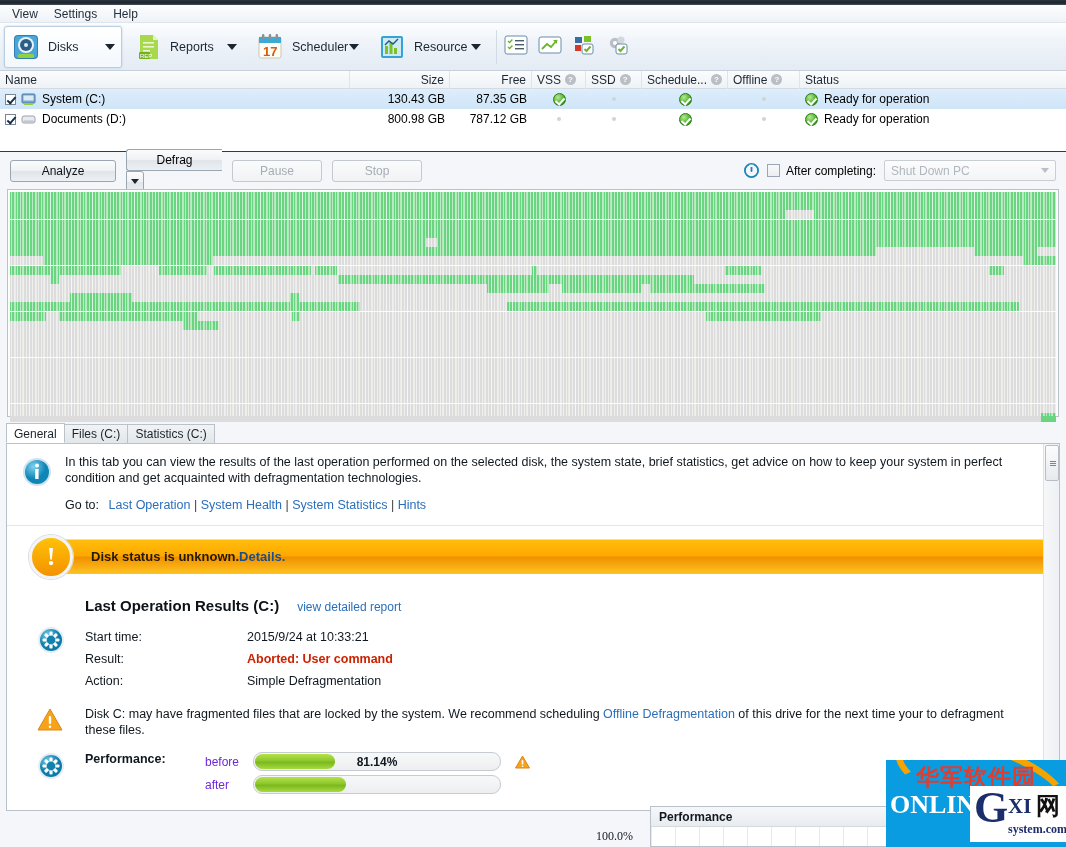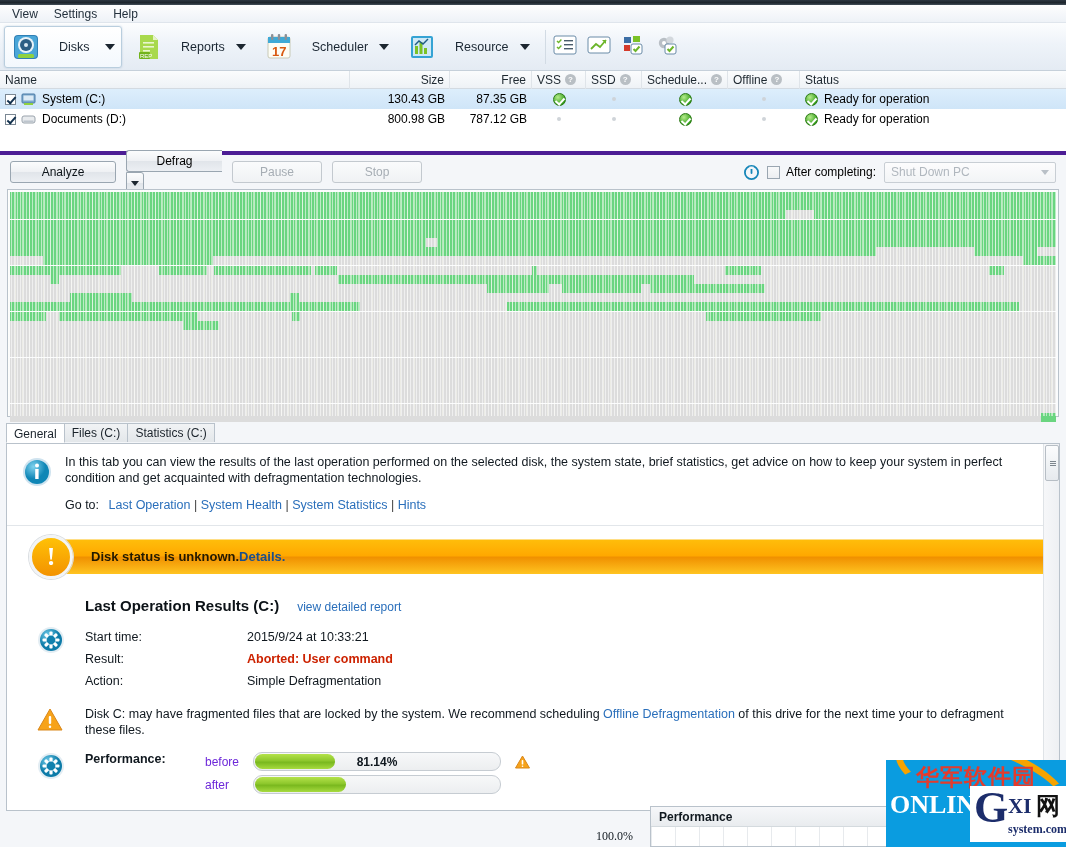--- a/index.html
+++ b/index.html
@@ -55,21 +55,20 @@
   .bigbtn {
     height: 42px;
     display: flex;
     align-items: center;
     border: 1px solid transparent;
     border-radius: 3px;
     padding: 0 6px 0 6px;
     margin-right: 4px;
     cursor: default;
     min-width: 118px;
-    gap: 11px;
   }
   .bigbtn.active {
     background: linear-gradient(180deg,#ffffff,#f3f8fd);
     border: 1px solid #b9cede;
     box-shadow: 0 0 2px rgba(120,150,180,.4);
   }
   .bigbtn .bicon { width: 30px; height: 30px; margin-right: 7px; flex: 0 0 30px; }
   .bigbtn .blabel { font-size: 12.5px; color: #1b2733; white-space: nowrap; }
   .bigbtn .bcaret {
     margin-left: auto;
@@ -166,21 +165,21 @@
   .graydot {
     width: 4px; height: 4px; border-radius: 50%;
     background: #cfd4d9;
   }
   .listfill { background: #fff; height: 20px; }
 
   
   .actionbar {
     height: 38px;
     background: #f4f6f9;
-    border-top: 4px solid #4c1d95;
+    border-top: 1px solid #4c1d95;
     display: flex;
     align-items: center;
     padding: 0 10px;
     position: relative;
   }
   .btn {
     height: 22px;
     min-width: 90px;
     border: 1px solid #9aa6b1;
     border-radius: 3px;
@@ -267,20 +266,21 @@
       repeating-linear-gradient(90deg, rgba(255,255,255,.55) 0 1px, rgba(0,0,0,0) 1px 3px),
       repeating-linear-gradient(90deg, rgba(252,252,240,.5) 0 1px, rgba(0,0,0,0) 1px 7px);
     pointer-events:none;
   }
 
   
   .tabsrow {
     margin: 6px 0 0 6px;
     height: 20px;
     display: flex;
+    align-items: flex-end;
     position: relative;
   }
   .tab {
     height: 19px;
     padding: 0 7px;
     font-size: 12px;
     line-height: 19px;
     border: 1px solid #b9c2cb;
     border-bottom: none;
     background: linear-gradient(180deg,#f1f3f5,#e3e7ea);

